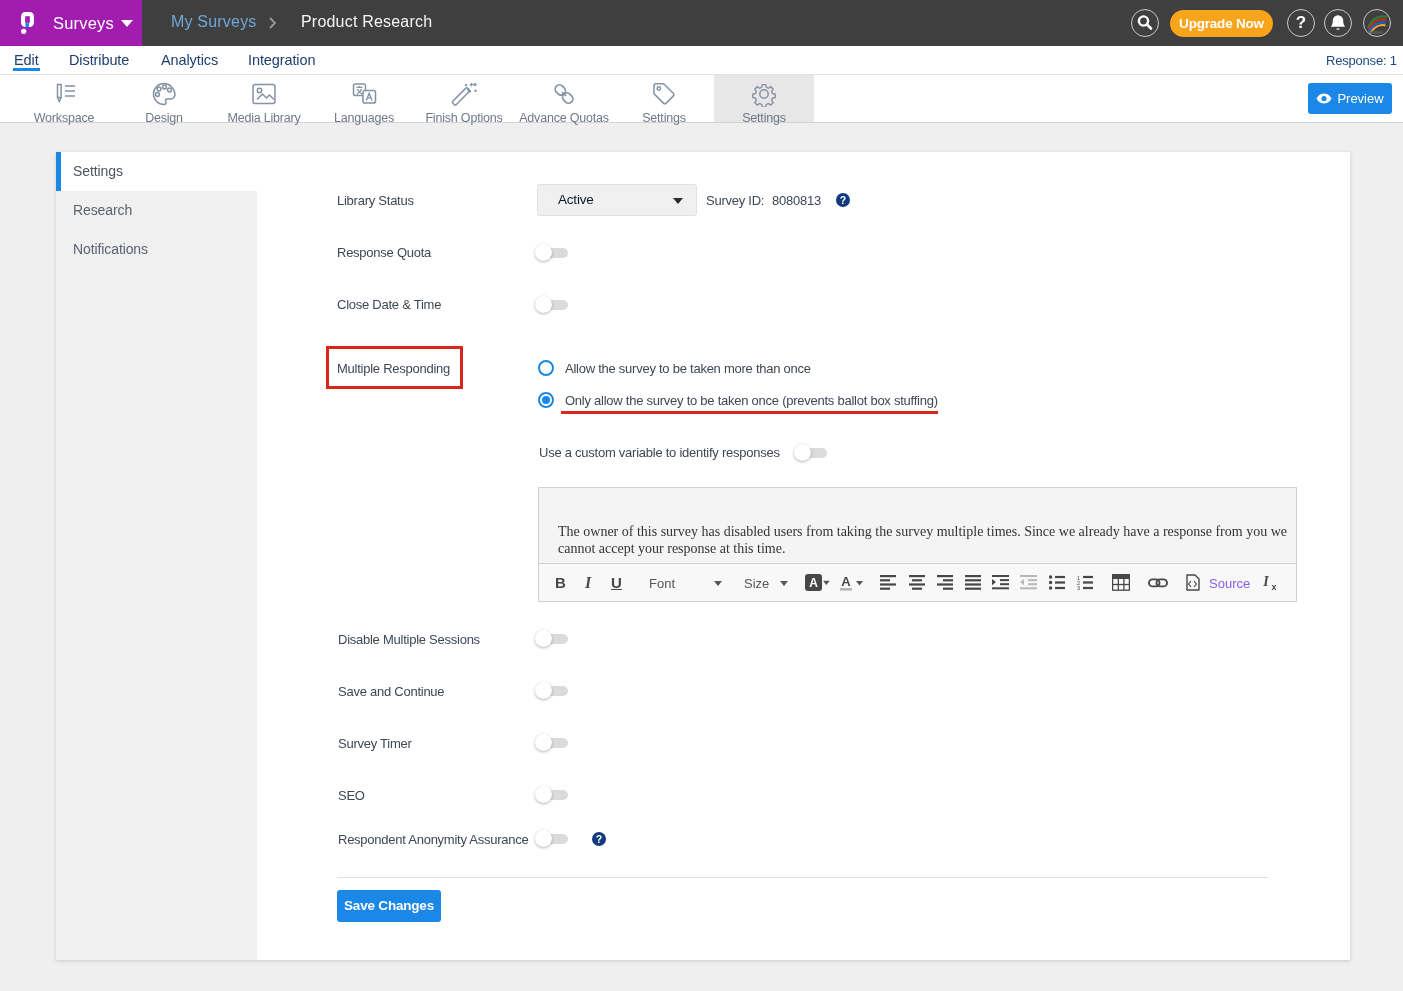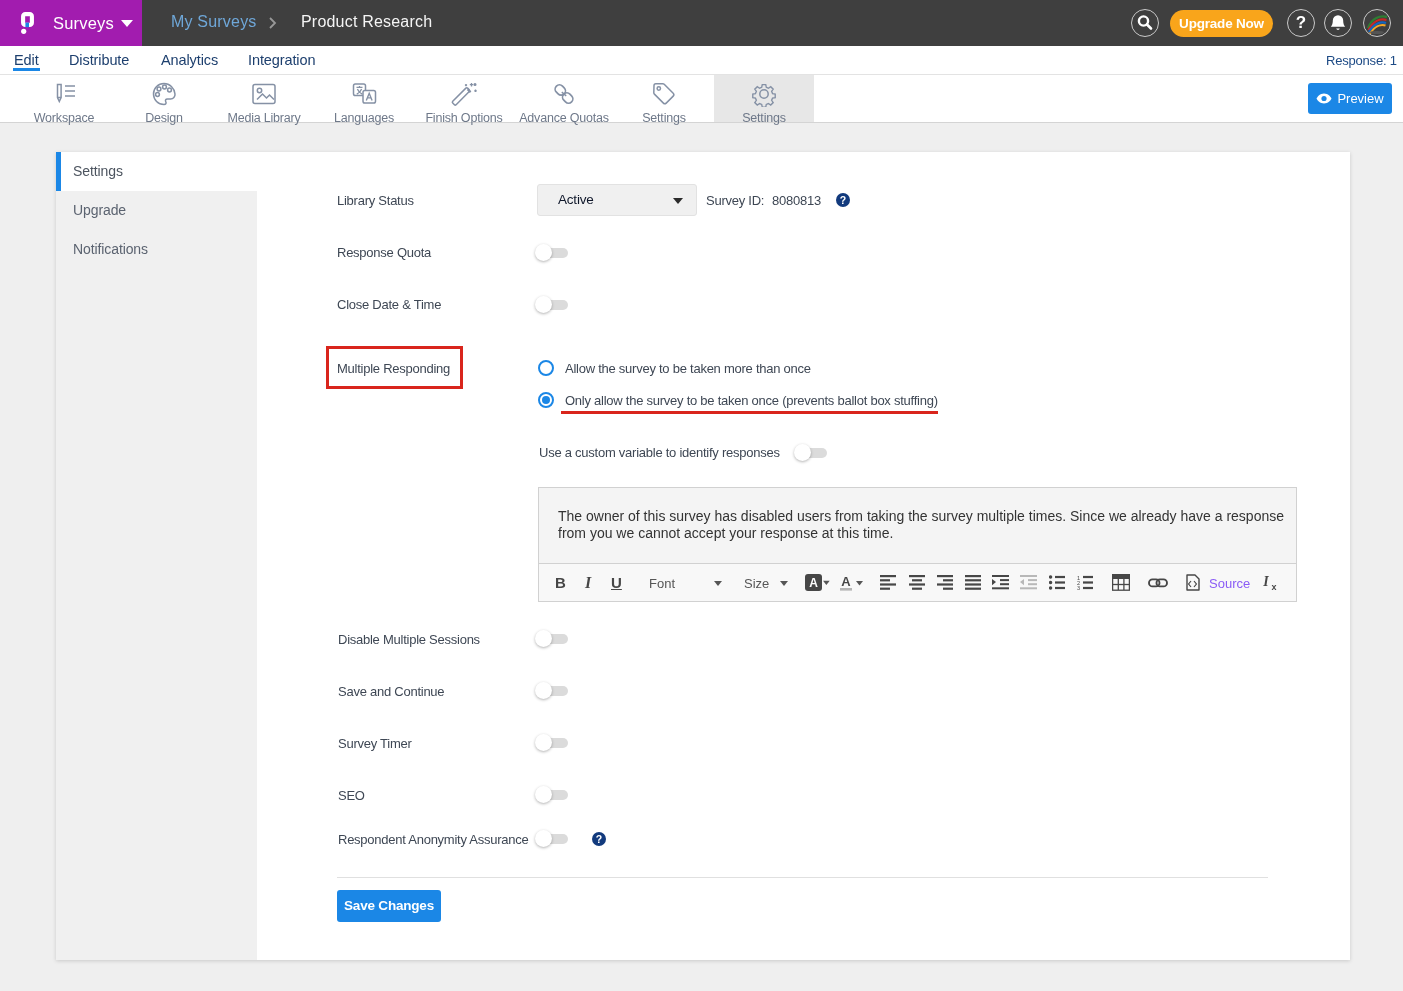--- a/index.html
+++ b/index.html
@@ -45,21 +45,21 @@
 .radio.sel::after { content:""; position:absolute; left:2px; top:2px; width:8px; height:8px; border-radius:50%; background:#1b87e6; }
 .qmark { position:absolute; width:14px; height:14px; background:#123a7d; border-radius:50%; color:#fff; font-size:10.5px; font-weight:bold; text-align:center; line-height:14px; }
 
 #dd { position:absolute; left:481px; top:32px; width:160px; height:32px; background:#f0f0f0; border:1px solid #e2e2e2; border-radius:3px; font-size:13.5px; letter-spacing:-0.2px; color:#0f172a; line-height:30px; padding-left:20px; }
 #dd .caret { position:absolute; right:13px; top:13px; width:0; height:0; border-left:5px solid transparent; border-right:5px solid transparent; border-top:6px solid #2b2b2b; }
 
 #redbox { position:absolute; left:270px; top:194px; width:137px; height:43px; border:3px solid #d9251c; }
 #redline { position:absolute; left:505px; top:259px; width:377px; height:3px; background:#d9251c; }
 
 #editor { position:absolute; left:482px; top:335px; width:759px; height:115px; border:1px solid #d1d1d1; background:#f4f4f4; }
-#editor .content { position:absolute; left:0; top:0; width:757px; height:74px; font-size:14px; color:#333; padding:20px 8px 0 19px; line-height:16.5px; }
+#editor .content { position:absolute; left:0; top:16px; width:757px; height:74px; font-size:14px; color:#333; padding:20px 8px 0 19px; line-height:16.5px;font-family:Liberation Serif, serif; }
 #editor .ektbar { position:absolute; left:0; top:75px; width:757px; height:38px; border-top:1px solid #d1d1d1; background:#f8f8f8; }
 .ek { position:absolute; color:#474747; }
 
 #divider { position:absolute; left:281px; top:725px; width:931px; height:1px; background:#e0e0e0; }
 #savebtn { position:absolute; left:281px; top:738px; width:104px; height:32px; background:#1b87e6; border-radius:3px; color:#fff; font-size:13.5px; font-weight:bold; text-align:center; line-height:32px; letter-spacing:-0.2px; }
 </style>
 </head>
 <body>
 
 <div id="hdr">
@@ -201,21 +201,21 @@
   </div>
   <div id="prevbtn">
     <svg width="16" height="11" viewBox="0 0 16 11" style="vertical-align:-1px; margin-right:5px;">
         <path d="M8 0.5 C4 0.5 1.5 3.5 0.5 5.5 C1.5 7.5 4 10.5 8 10.5 C12 10.5 14.5 7.5 15.5 5.5 C14.5 3.5 12 0.5 8 0.5 z" fill="#fff"></path>
         <circle cx="8" cy="5.5" r="2.6" fill="#1b87e6"></circle>
       </svg>Preview</div>
 </div>
 
 <div id="card">
   <div id="side">
-    <div class="srow" style="top:0;">Upgrade</div>
+    <div class="srow" style="top:0;">Research</div>
     <div class="srow" style="top:39px;">Notifications</div>
   </div>
   <div id="srow-settings">Settings</div>
 
   <div class="flabel" style="left:281px; top:41px;">Library Status</div>
   <div id="dd">Active<span class="caret"></span></div>
   <div class="flabel" style="left:650px; top:41px;">Survey ID:</div>
   <div class="flabel" style="left:716px; top:41px;">8080813</div>
   <div class="qmark" style="left:780px; top:41px;">?</div>
 

